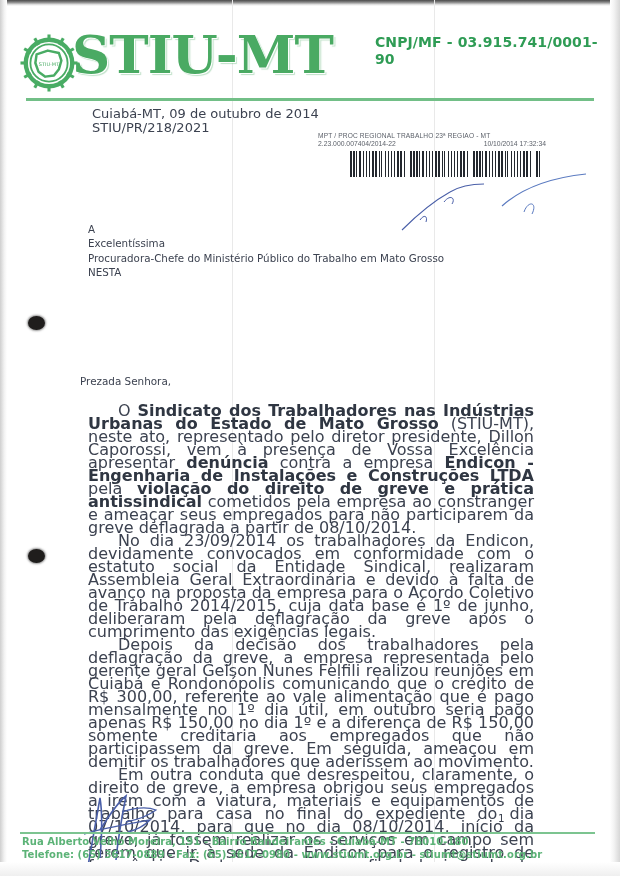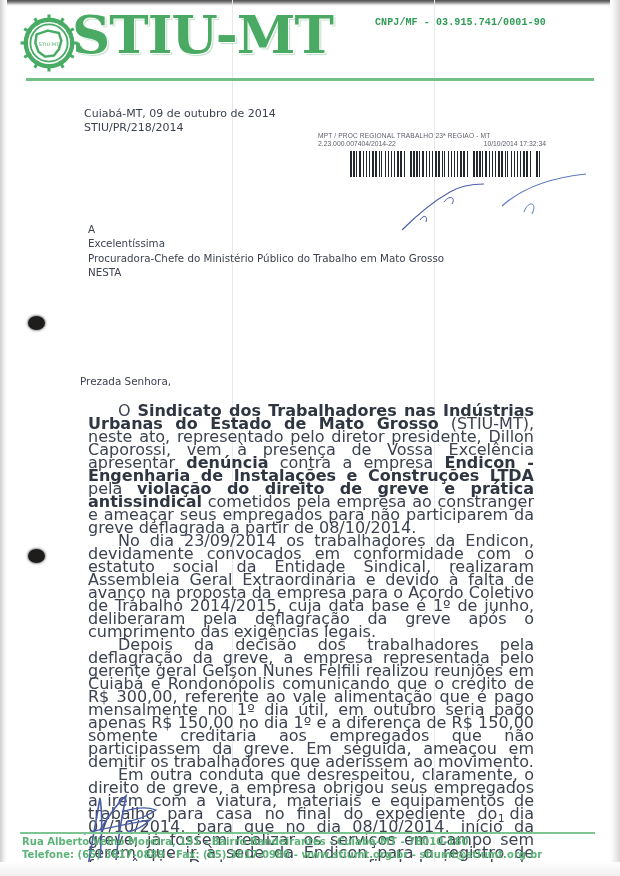--- a/index.html
+++ b/index.html
@@ -31,21 +31,21 @@
     background: linear-gradient(to left, #d7d7d7 0%, #f3f3f3 60%, #ffffff 100%);
   }
   .fold-line {
     position: absolute; top: 0; width: 1px; height: 876px;
     background: #e9e9e9;
   }
 
   
   .letterhead {
     position: absolute;
-    left: 0; top: 0;
+    left: 0; top: 20px;
     width: 496px; height: 72px;
   }
   .logo-emblem {
     position: absolute;
     left: 18px; top: 12px;
     width: 62px; height: 62px;
   }
   .brand-wordmark {
     position: absolute;
     left: 72px; top: 8px;
@@ -61,33 +61,33 @@
     position: absolute;
     left: 375px; top: 14px;
     width: 240px;
     color: #2f9c55;
     font-family: "DejaVu Sans", sans-serif;
     font-weight: bold;
     font-size: 10.3px;
     line-height: 17px;
     letter-spacing: .1px;
   }
-  .brand-sub .cnpj { font-size: 10px; font-family: Liberation Mono, monospace; }
+  .brand-sub .cnpj { font-size: 14px; }
   .head-rule {
     position: absolute;
     left: 26px; top: 78px;
     width: 568px; height: 3px;
     background: #72bf87;
   }
 
   
   .date-block {
     position: absolute;
-    left: 84px; top: 107px;
-    font-size: 11px;
+    left: 92px; top: 107px;
+    font-size: 13px;
     line-height: 13.5px;
     color: #3c4250;
   }
 
   
   .stamp {
     position: absolute;
     left: 318px; top: 132px;
     width: 228px;
   }
@@ -252,21 +252,21 @@
 
     <div class="brand-sub">
       <div class="cnpj">CNPJ/MF - 03.915.741/0001-90</div>
     </div>
 
     <div class="head-rule"></div>
   </div>
 
   <div class="date-block">
     <div>Cuiabá-MT, 09 de outubro de 2014</div>
-    <div>STIU/PR/218/2014</div>
+    <div>STIU/PR/218/2021</div>
   </div>
 
   <div class="stamp">
     <div class="stamp-line1">MPT / PROC REGIONAL TRABALHO 23ª REGIAO - MT</div>
     <div class="stamp-row2">
       <span>2.23.000.007404/2014-22</span>
       <span>10/10/2014 17:32:34</span>
     </div>
     <div class="barcode"></div>
   </div>

